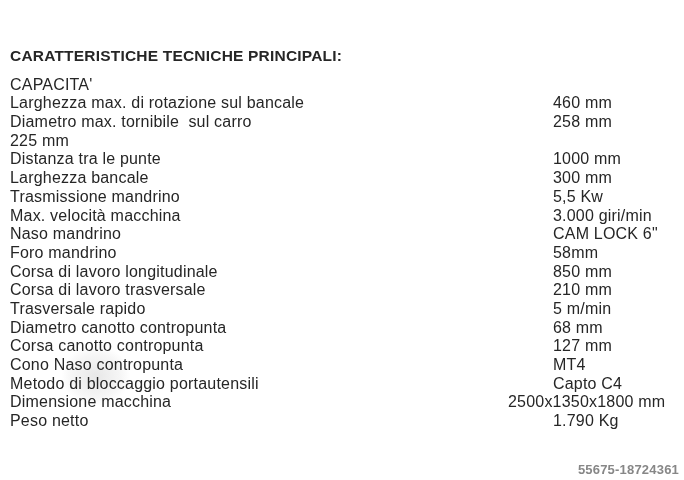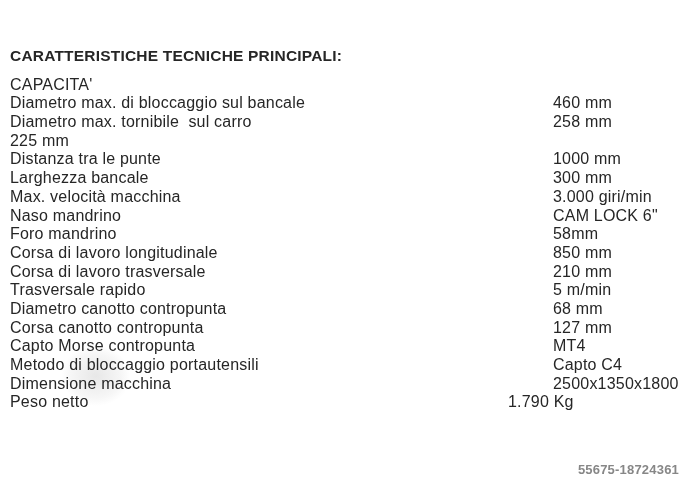--- a/index.html
+++ b/index.html
@@ -86,37 +86,41 @@
 
 <div class="watermark"></div>
 
 <div class="page">
   <div class="doc-title">CARATTERISTICHE TECNICHE PRINCIPALI:</div>
 
   <div class="section-label">CAPACITA'</div>
 
   <div class="spec-rows">
       <div class="row">
-        <span class="label">Diametro max. di bloccaggio sul bancale</span>
+        <span class="label">Larghezza max. di rotazione sul bancale</span>
         <span class="value">460 mm</span>
       </div>
       <div class="row">
         <span class="label">Diametro max. tornibile  sul carro</span>
         <span class="value">258 mm</span>
       </div>
       <div class="row">
         <span class="value">225 mm</span>
       </div>
       <div class="row">
         <span class="label">Distanza tra le punte</span>
         <span class="value">1000 mm</span>
       </div>
       <div class="row">
         <span class="label">Larghezza bancale</span>
         <span class="value">300 mm</span>
+      </div>
+      <div class="row">
+        <span class="label">Trasmissione mandrino</span>
+        <span class="value">5,5 Kw</span>
       </div>
       <div class="row">
         <span class="label">Max. velocità macchina</span>
         <span class="value">3.000 giri/min</span>
       </div>
       <div class="row">
         <span class="label">Naso mandrino</span>
         <span class="value">CAM LOCK 6"</span>
       </div>
       <div class="row">
@@ -137,21 +141,21 @@
       </div>
       <div class="row">
         <span class="label">Diametro canotto contropunta</span>
         <span class="value">68 mm</span>
       </div>
       <div class="row">
         <span class="label">Corsa canotto contropunta</span>
         <span class="value">127 mm</span>
       </div>
       <div class="row">
-        <span class="label">Capto Morse contropunta</span>
+        <span class="label">Cono Naso contropunta</span>
         <span class="value">MT4</span>
       </div>
       <div class="row">
         <span class="label">Metodo di bloccaggio portautensili</span>
         <span class="value">Capto C4</span>
       </div>
       <div class="row">
         <span class="label">Dimensione macchina</span>
         <span class="value">2500x1350x1800 mm</span>
       </div>

